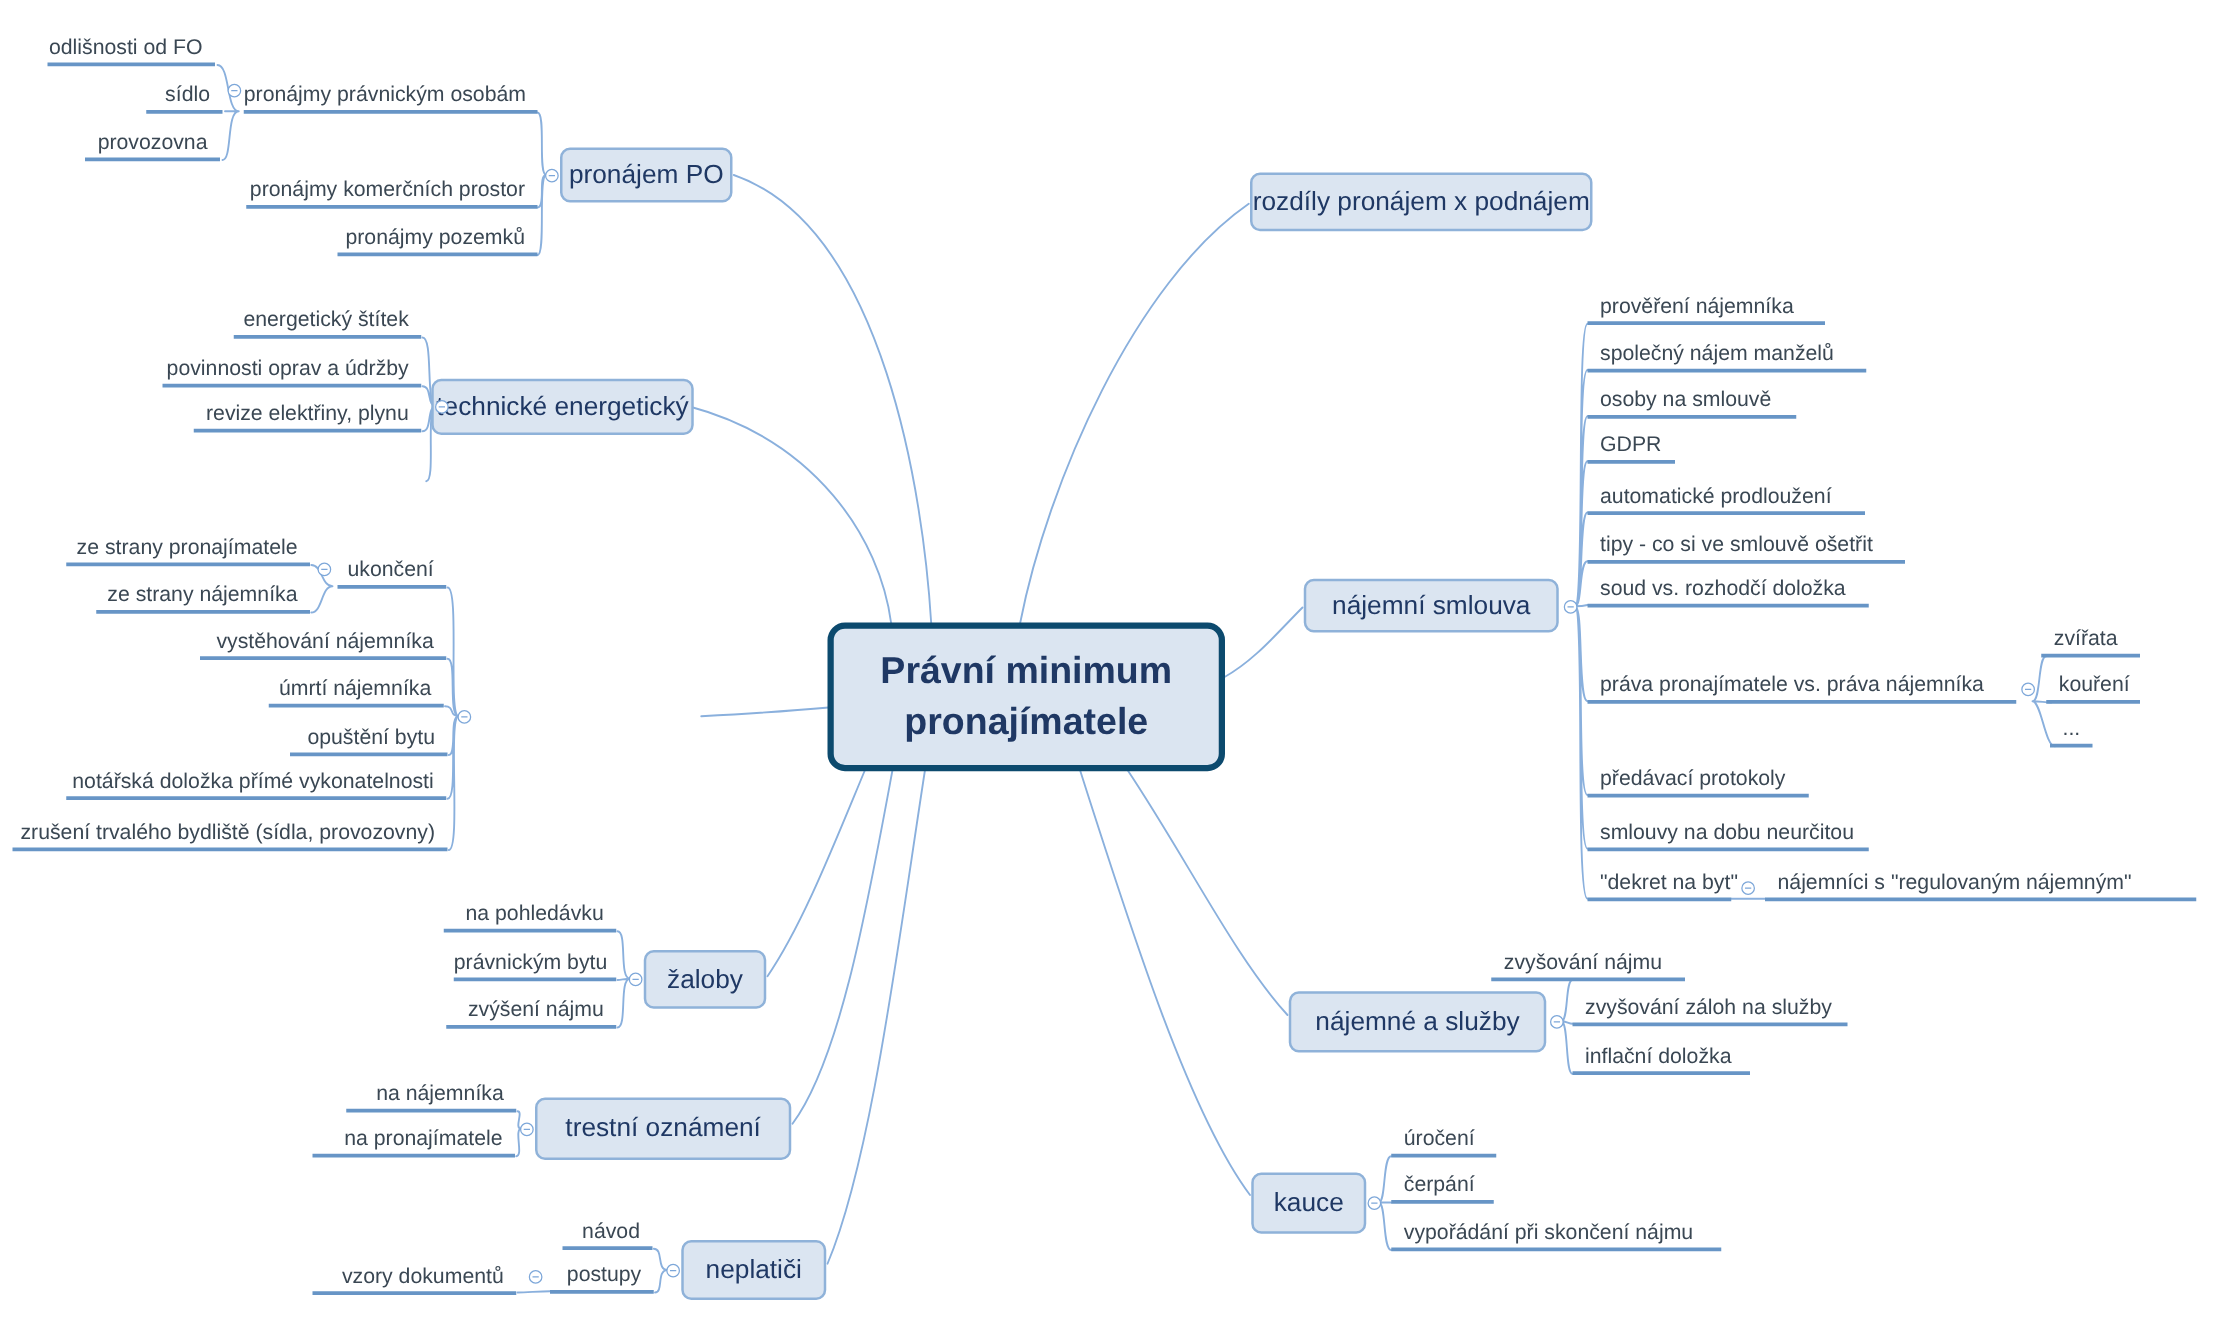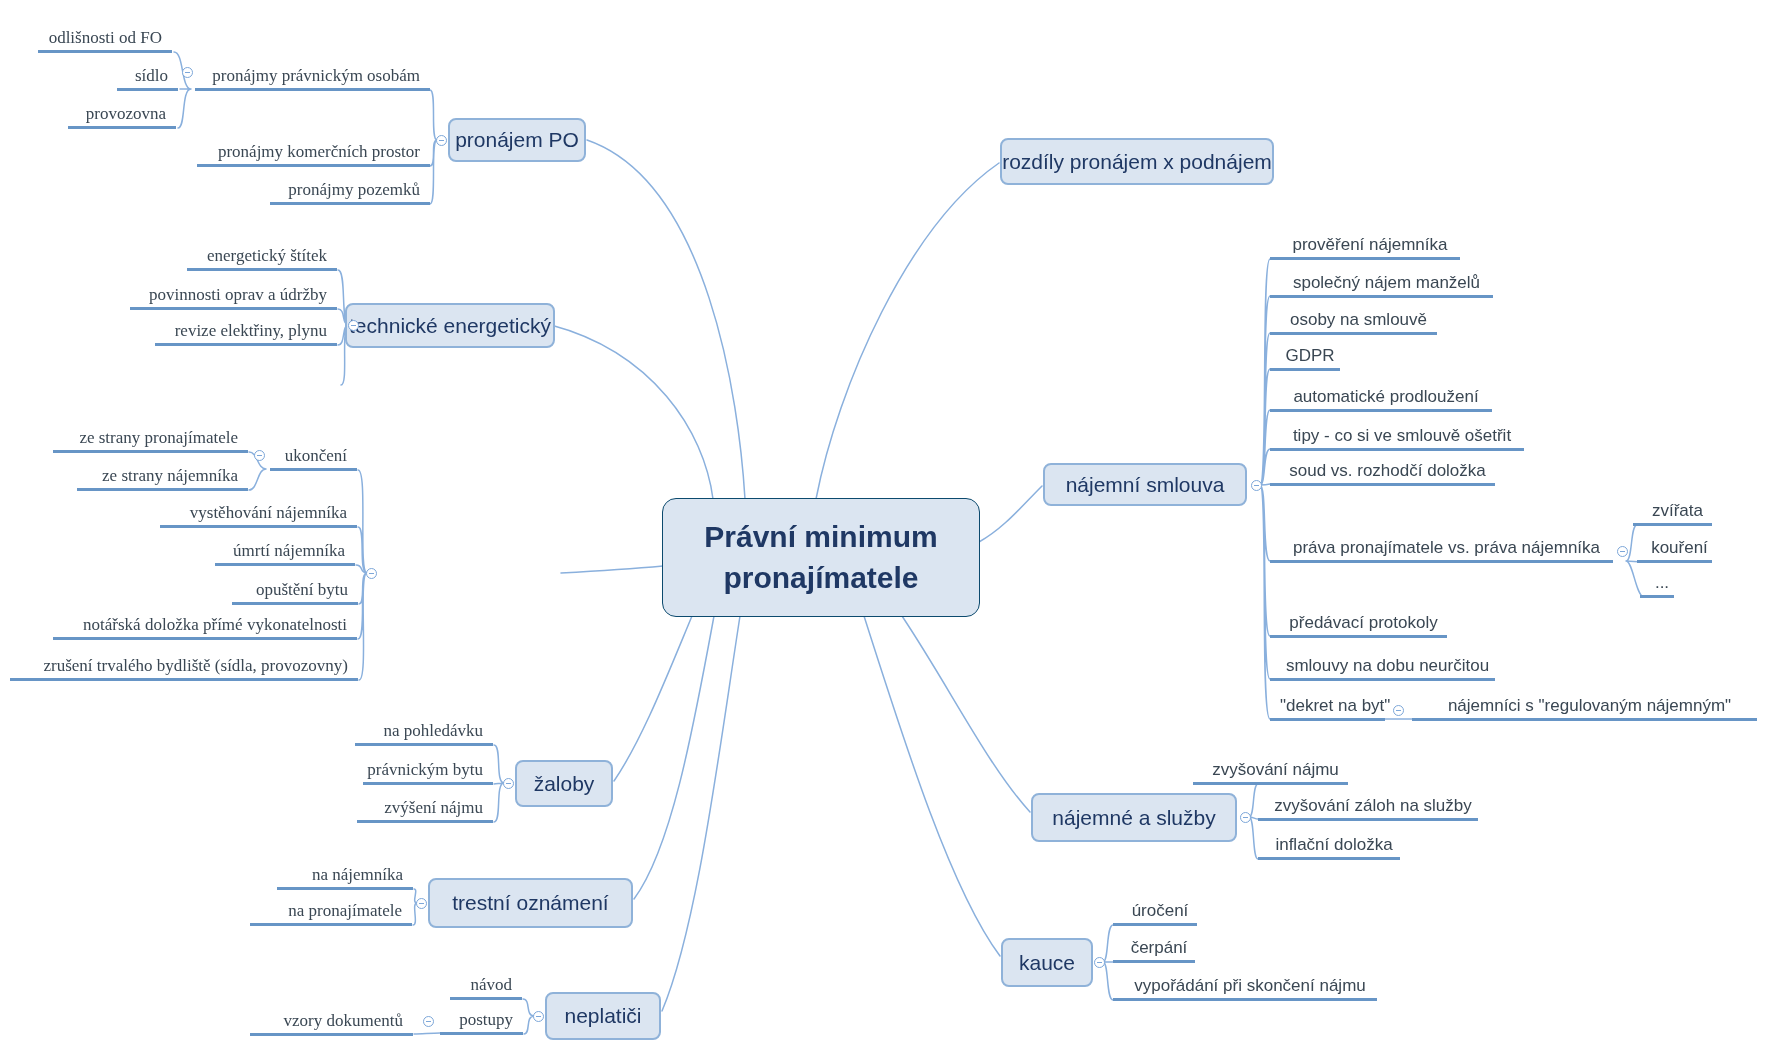--- a/index.html
+++ b/index.html
@@ -1,26 +1,26 @@
 <!DOCTYPE html>
 <html><head>
 <meta charset="utf-8">
 <style>
   html,body{margin:0;padding:0;background:#ffffff;}
   #canvas{position:relative;width:1773px;height:1057px;background:#ffffff;overflow:hidden;
           font-family:"Liberation Sans", sans-serif;}
   #wires{position:absolute;left:0;top:0;width:1773px;height:1057px;}
   .leaf{position:absolute;box-sizing:border-box;height:27px;line-height:24px;font-size:17px;
         color:#3a4753;border-bottom:3px solid #6795c6;white-space:nowrap;}
-  .leaf.l{text-align:right;padding-right:10px;font-family:Liberation Serif, serif;}
-  .leaf.r{text-align:center;padding-left:10px;}
+  .leaf.l{text-align:right;padding-right:10px;}
+  .leaf.r{text-align:left;padding-left:10px;}
   .topic{position:absolute;box-sizing:border-box;background:#dbe5f1;border:2px solid #8fb2d9;
          border-radius:8px;color:#1f3864;font-size:21px;display:flex;align-items:center;
          justify-content:center;white-space:nowrap;}
-  .central{position:absolute;box-sizing:border-box;background:#dbe5f1;border:1px solid #0c4a6e;
+  .central{position:absolute;box-sizing:border-box;background:#dbe5f1;border:5px solid #0c4a6e;
            border-radius:14px;color:#1f3864;font-size:30px;font-weight:bold;display:flex;
            align-items:center;justify-content:center;text-align:center;line-height:1.35;
            padding:14px 34px;}
   .collapse{position:absolute;width:11px;height:11px;box-sizing:border-box;background:#ffffff;
             border:1px solid #7da7d9;border-radius:50%;}
   .collapse::after{content:"";position:absolute;left:2px;right:2px;top:4px;height:1px;background:#7da7d9;}
 </style>
 </head>
 <body>
 

